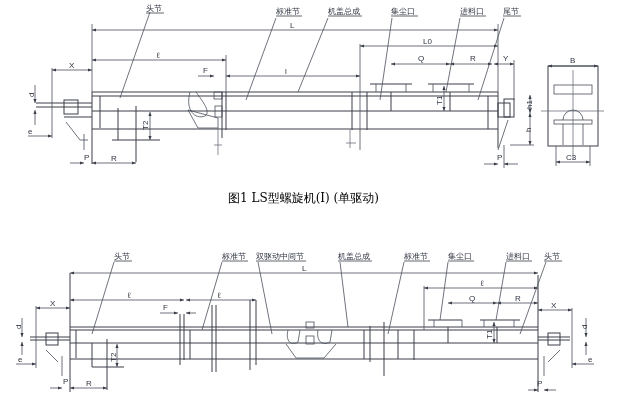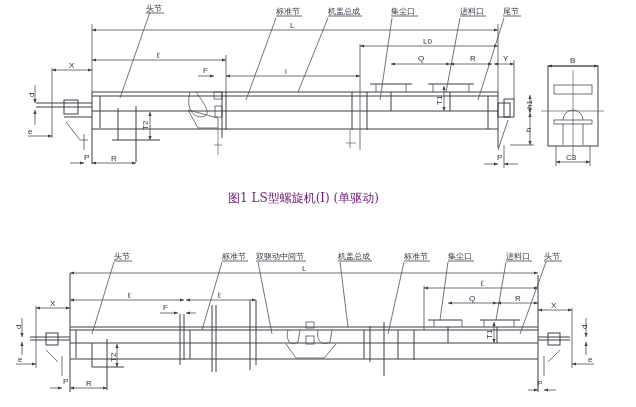--- a/index.html
+++ b/index.html
@@ -4,21 +4,21 @@
 <style>
   html, body { margin: 0; padding: 0; background: #ffffff; }
   body { width: 636px; height: 407px; position: relative; overflow: hidden;
          font-family: "DejaVu Sans", sans-serif; }
   svg { position: absolute; left: 0; top: 0; }
   .ln { stroke: #3a3f4a; stroke-width: 1; fill: none; }
   .thin { stroke: #4a4f5a; stroke-width: 0.8; fill: none; }
   .cl { stroke: #5a6070; stroke-width: 0.7; fill: none; }
   .lbl { font-size: 8px; fill: #2e3340; }
   .dim { font-size: 8px; fill: #2e3340; font-family: "Liberation Sans", sans-serif; }
-  .cap { position: absolute; left: 228px; top: 190px; font-size: 12px; color: #701a75;
+  .cap { position: absolute; left: 228px; top: 190px; font-size: 12px; color: #000000;
          font-family: "DejaVu Serif", serif; white-space: nowrap; }
   .ul { stroke: #3a3f4a; stroke-width: 0.8; }
 </style>
 </head>
 <body>
 
 <svg width="636" height="407" viewBox="0 0 636 407">
   <defs>
     <marker id="ar" markerWidth="6" markerHeight="6" refX="5" refY="3" orient="auto">
       <path d="M0,1 L5,3 L0,5 z" fill="#3a3f4a"></path>

